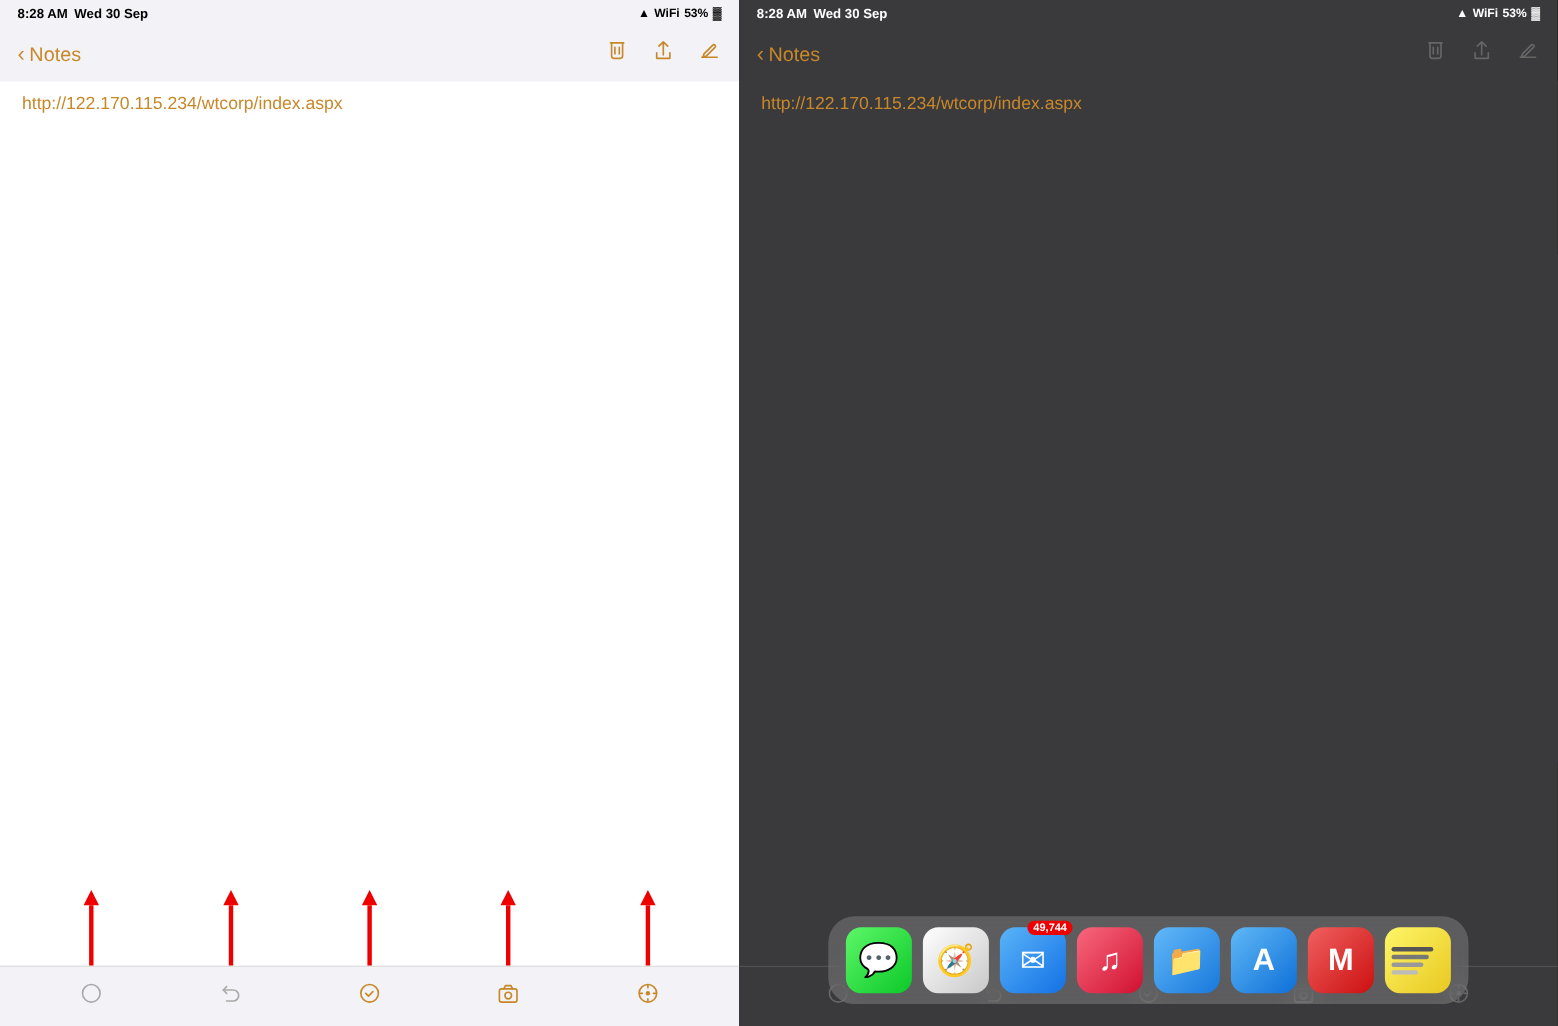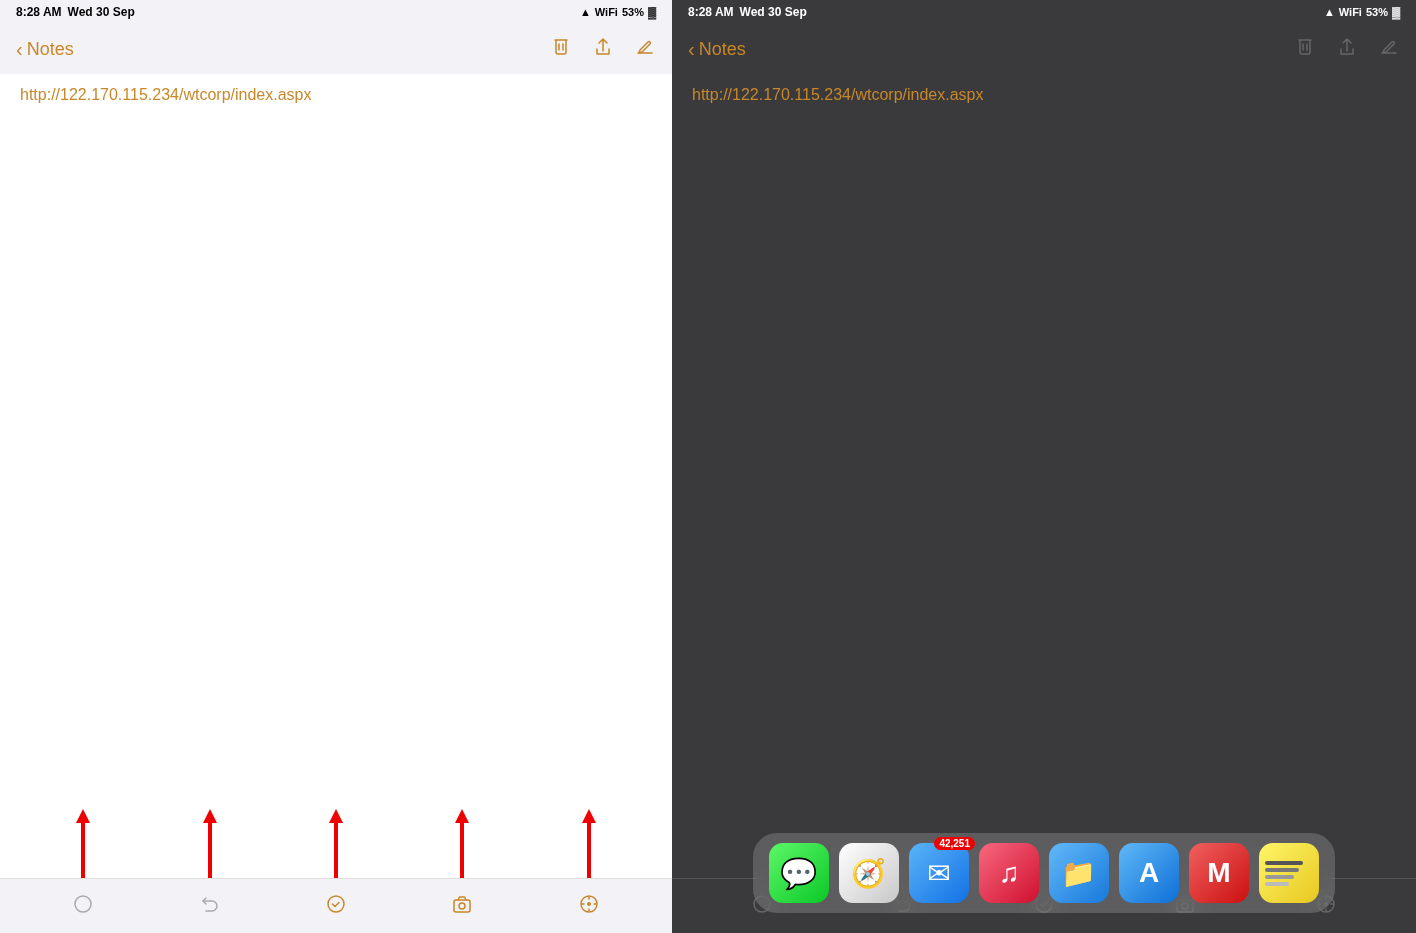--- a/index.html
+++ b/index.html
@@ -498,21 +498,21 @@
     <div class="dock-icon messages">
       <span style="font-size:30px;">💬</span>
     </div>
 
     <div class="dock-icon safari">
       <span style="font-size:28px;">🧭</span>
     </div>
 
     <div class="dock-icon mail">
       <span style="font-size:28px;color:#fff;">✉</span>
-      <span class="badge">42,251</span>
+      <span class="badge">49,744</span>
     </div>
 
     <div class="dock-icon music">
       <span style="font-size:28px;color:#fff;">♫</span>
     </div>
 
     <div class="dock-icon files">
       <span style="font-size:28px;color:#fff;">📁</span>
     </div>
 

